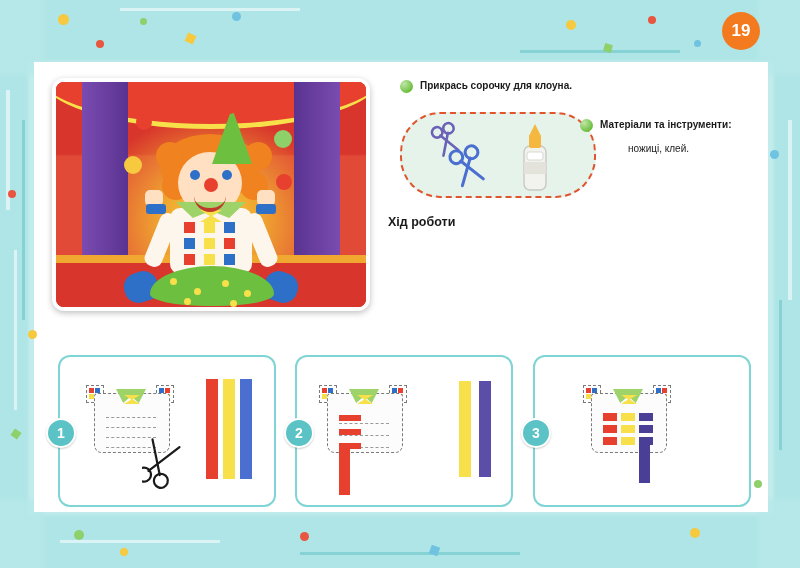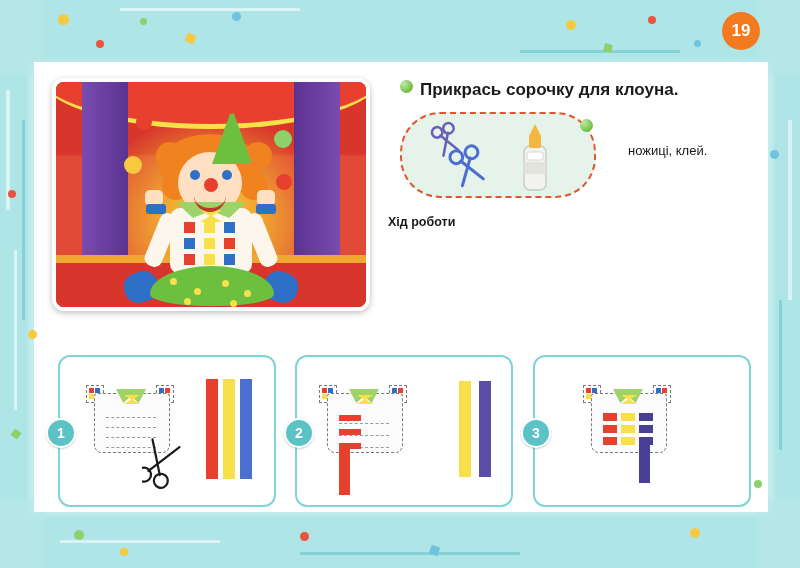--- a/index.html
+++ b/index.html
@@ -99,26 +99,26 @@
   .hand{position:absolute;width:18px;height:16px;background:#ffe0c2;border-radius:5px;z-index:2;}
   .cuff{position:absolute;width:20px;height:10px;background:#2e6fc7;z-index:3;border-radius:3px;}
   .skirt{position:absolute;left:24px;top:150px;width:124px;height:40px;background:#6dbf3f;border-radius:50% 50% 46% 46%/70% 70% 30% 30%;z-index:3;}
   .skirtdot{position:absolute;width:7px;height:7px;background:#f7e04a;border-radius:50%;z-index:4;}
   .shoe{position:absolute;width:34px;height:30px;background:#2e6fc7;border-radius:14px 14px 6px 14px;z-index:2;}
   .ball{position:absolute;border-radius:50%;z-index:6;}
 
   
   .bullet{position:absolute;width:13px;height:13px;border-radius:50%;
     background:radial-gradient(circle at 32% 30%, #bfe6a8, #6dbf3f 70%);}
-  .r-head{position:absolute;font-size:17px;font-weight:bold;color:#1a1a1a;}
+  .r-head{position:absolute;font-size:10px;font-weight:bold;color:#1a1a1a;}
   .mat-panel{
     position:absolute;left:400px;top:112px;width:192px;height:82px;
     background:#e6f3ea;border:2px dashed #e0542e;border-radius:40px;
   }
-  .mat-text{position:absolute;font-size:13px;color:#1a1a1a;}
+  .mat-text{position:absolute;font-size:10px;color:#1a1a1a;}
   .steps-title{position:absolute;left:388px;top:215px;font-size:12.5px;font-weight:bold;color:#1a1a1a;}
   .steps{position:absolute;left:388px;top:236px;width:362px;font-size:12px;color:#1a1a1a;line-height:16.5px;}
   .steps li{margin-bottom:2px;}
   .steps ol{margin:0;padding-left:15px;}
 
   
   .card{
     position:absolute;top:355px;width:214px;height:148px;
     background:#ffffff;border:2px solid #7fd4d6;border-radius:12px;
   }
@@ -269,20 +269,21 @@
         <rect x="10" y="22" width="22" height="44" rx="6" fill="#f2f2ee" stroke="#c9c9c2" stroke-width="1.4"></rect>
         <rect x="10" y="38" width="22" height="12" fill="#e3e3db"></rect>
         <rect x="15" y="10" width="12" height="14" rx="2" fill="#f4b73f"></rect>
         <path d="M16 10 L21 0 L26 10 Z" fill="#f4b73f"></path>
         <rect x="13" y="28" width="16" height="8" rx="2" fill="#ffffff" stroke="#d8d8d0" stroke-width="1"></rect>
       </g>
     </svg>
   </div>
 
   <div class="bullet" style="left:580px;top:119px;"></div>
+  <div class="r-head" style="left:600px;top:119px;">Матеріали та інструменти:</div>
   <div class="mat-text" style="left:628px;top:143px;">ножиці, клей.</div>
 
   <div class="steps-title">Хід роботи</div>
 
   <div class="card c1">
     <div class="shirt" style="left:34px;top:22px;width:90px;height:90px;">
       <div class="sshld" style="left:-8px;">
         <div style="position:absolute;left:2px;top:2px;width:5px;height:5px;background:#e8402f;"></div>
         <div style="position:absolute;left:8px;top:2px;width:5px;height:5px;background:#2e6fc7;"></div>
         <div style="position:absolute;left:2px;top:8px;width:5px;height:5px;background:#f7e04a;"></div>

